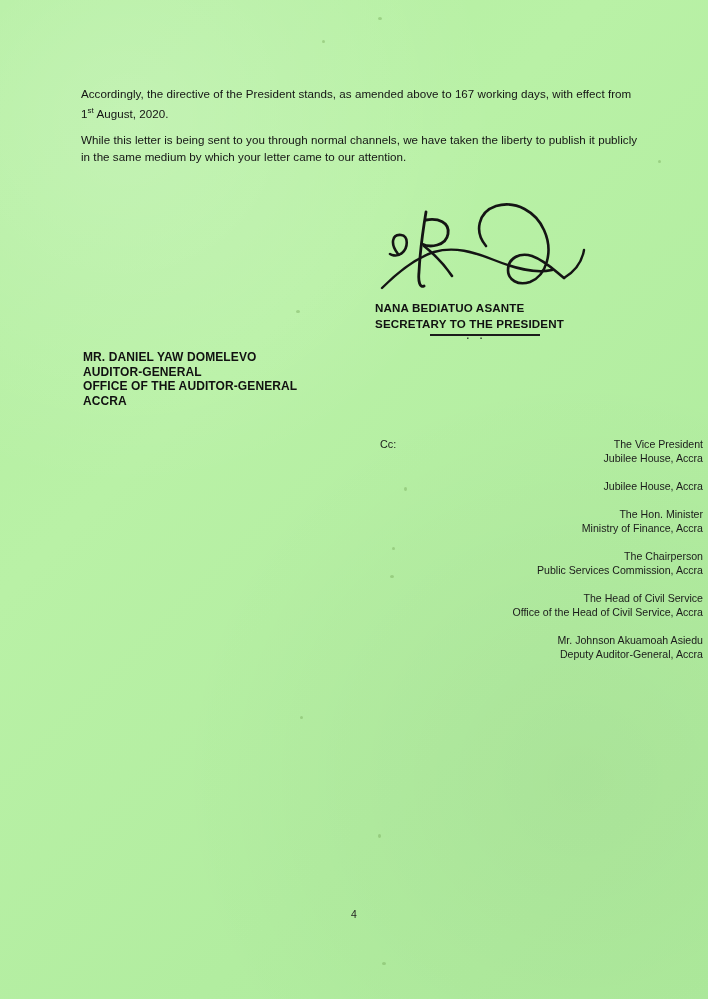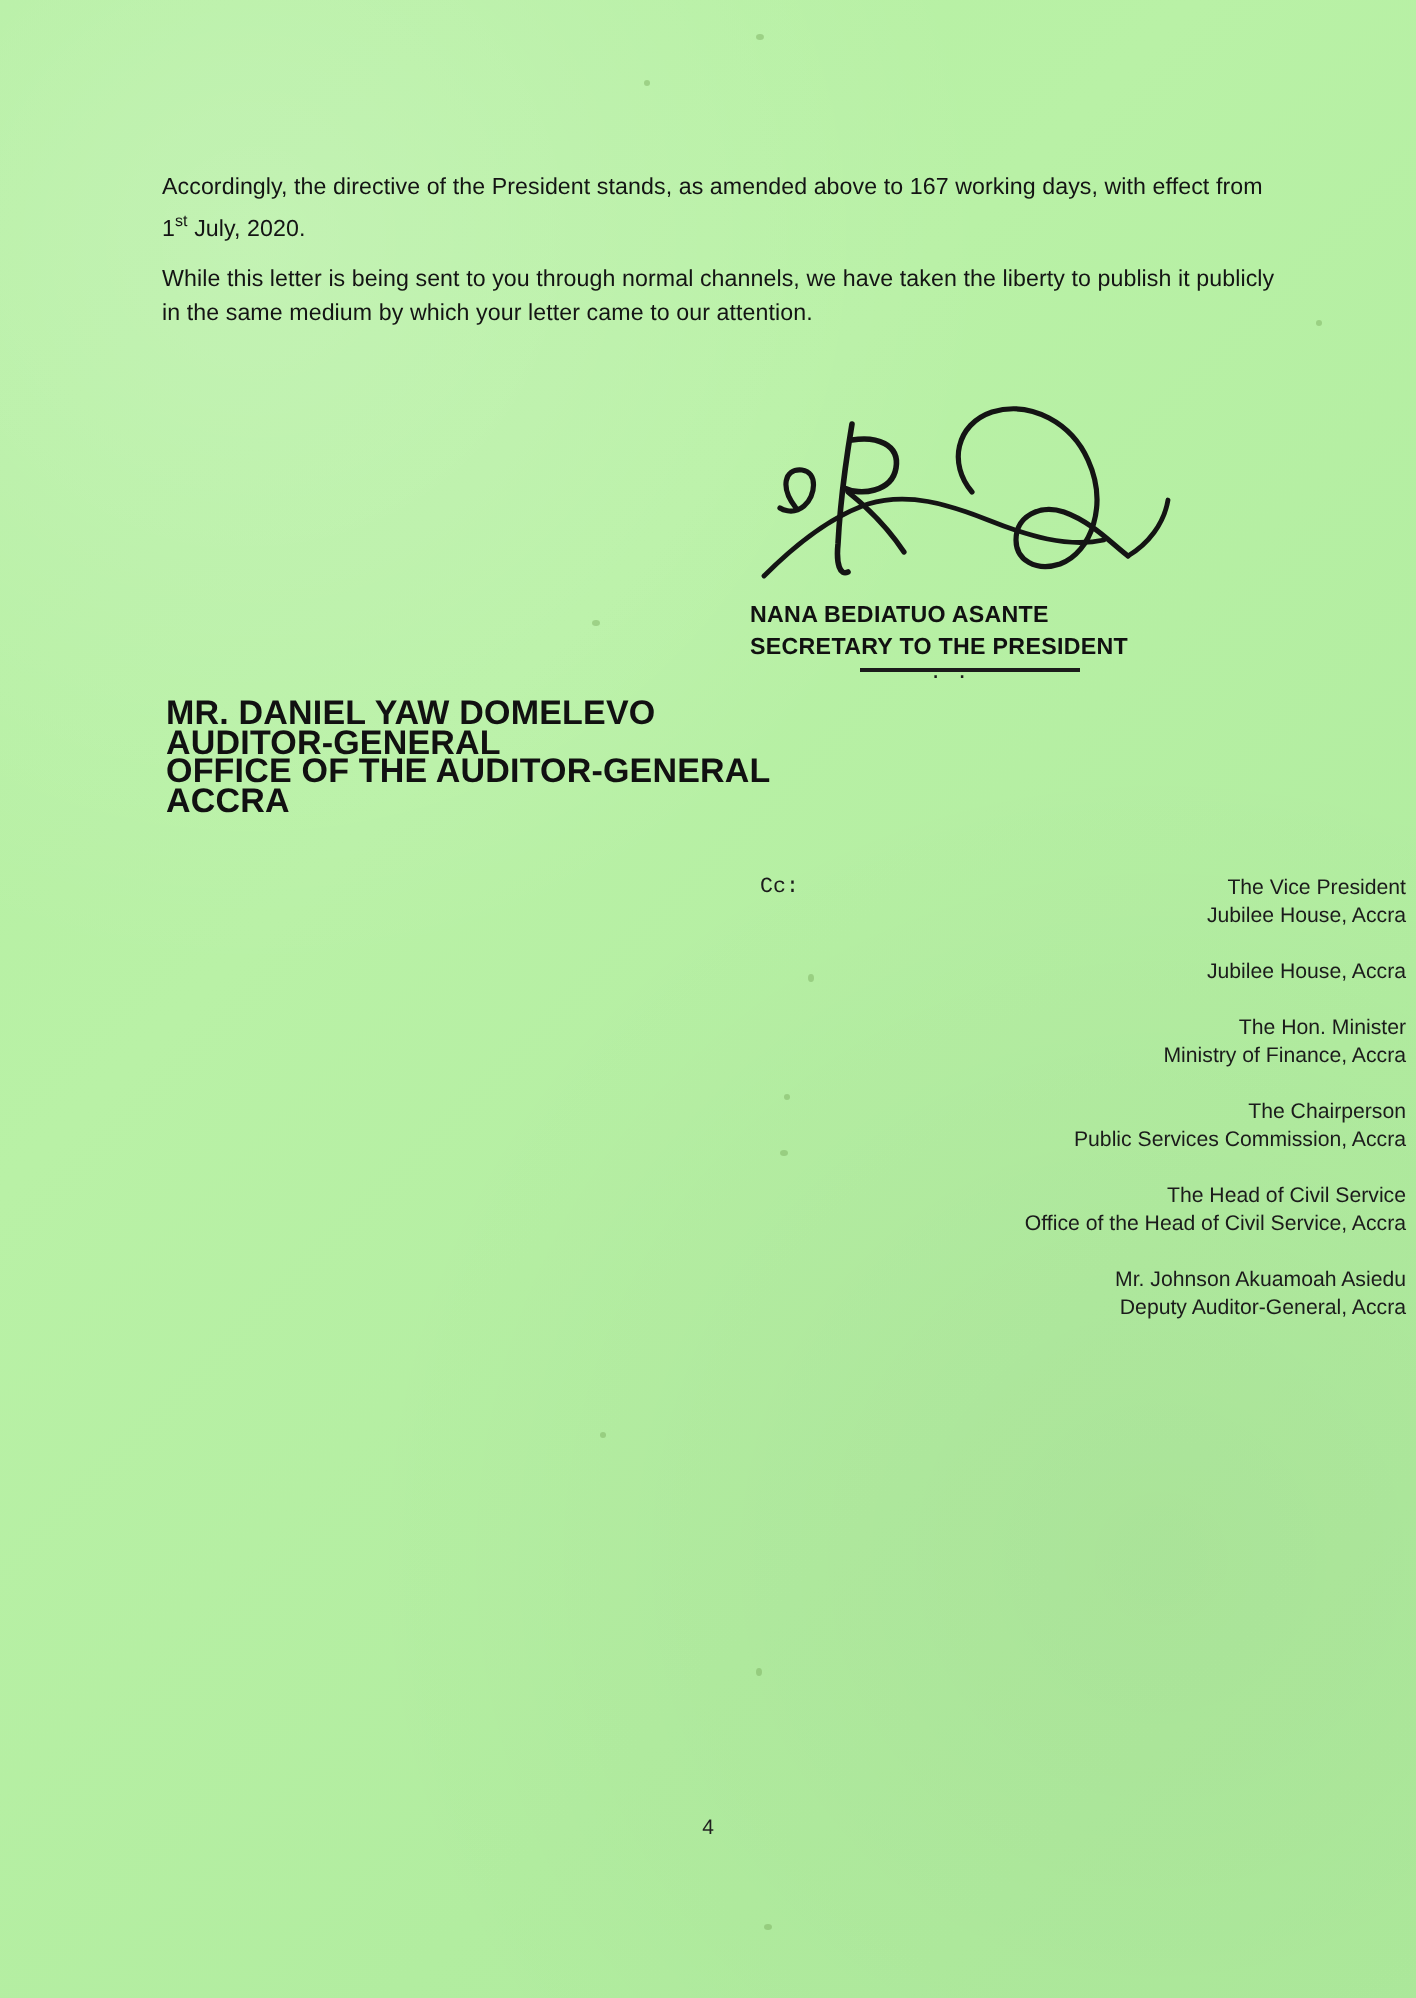--- a/index.html
+++ b/index.html
@@ -82,40 +82,39 @@
     font-size: 13px;
     letter-spacing: 3px;
     color: #1b1b1b;
   }
 
   .recipient-block {
     position: absolute;
     left: 83px;
     top: 350px;
     font-weight: bold;
-    font-size: 17px;
+    font-size: 12px;
     line-height: 14.6px;
     letter-spacing: 0.1px;
     color: #111;
   }
 
   .cc-section {
     position: absolute;
     left: 380px;
     top: 437px;
     font-size: 10.6px;
     line-height: 14px;
     color: #1b1b1b;
   }
   .cc-label {
     position: absolute;
     left: 0;
     top: 0;
     font-size: 10.8px;
-    font-family: Liberation Mono, monospace;
   }
   .cc-list {
     position: absolute;
     left: 43px;
     top: 0;
     width: 280px;
   }
   .cc-item {
     margin-bottom: 14px;
   }
@@ -154,21 +153,21 @@
   <div class="speck" style="left:404px; top:487px; width:3px; height:4px;"></div>
   <div class="speck" style="left:392px; top:547px; width:3px; height:3px;"></div>
   <div class="speck" style="left:390px; top:575px; width:4px; height:3px;"></div>
   <div class="speck" style="left:300px; top:716px; width:3px; height:3px;"></div>
   <div class="speck" style="left:378px; top:834px; width:3px; height:4px;"></div>
   <div class="speck" style="left:382px; top:962px; width:4px; height:3px;"></div>
   <div class="speck" style="left:658px; top:160px; width:3px; height:3px;"></div>
 
   <div class="content">
 
-    <p class="body-para" id="para1"><span>Accordingly, the directive of the President stands, as amended above to 167 working days, with effect from 1</span><sup>st</sup><span> July, 2020.</span></p>
+    <p class="body-para" id="para1"><span>Accordingly, the directive of the President stands, as amended above to 167 working days, with effect from 1</span><sup>st</sup><span> August, 2020.</span></p>
 
     <p class="body-para" id="para2">While this letter is being sent to you through normal channels, we have taken the liberty to publish it publicly in the same medium by which your letter came to our attention.</p>
 
 
     <svg class="signature-svg" viewBox="0 0 240 108" xmlns="http://www.w3.org/2000/svg">
       <g fill="none" stroke="#141414" stroke-linecap="round" stroke-linejoin="round">
         <path d="M30 58 C22 48, 24 38, 33 39 C41 40, 40 52, 34 57 C28 62, 22 58, 22 58" stroke-width="2.6"></path>
         <path d="M58 16 C55 34, 52 56, 51 76 C50 86, 52 92, 56 90" stroke-width="2.8"></path>
         <path d="M58 24 C70 22, 82 26, 80 38 C78 50, 62 52, 54 48" stroke-width="2.8"></path>
         <path d="M56 50 C66 58, 76 68, 84 80" stroke-width="2.6"></path>

